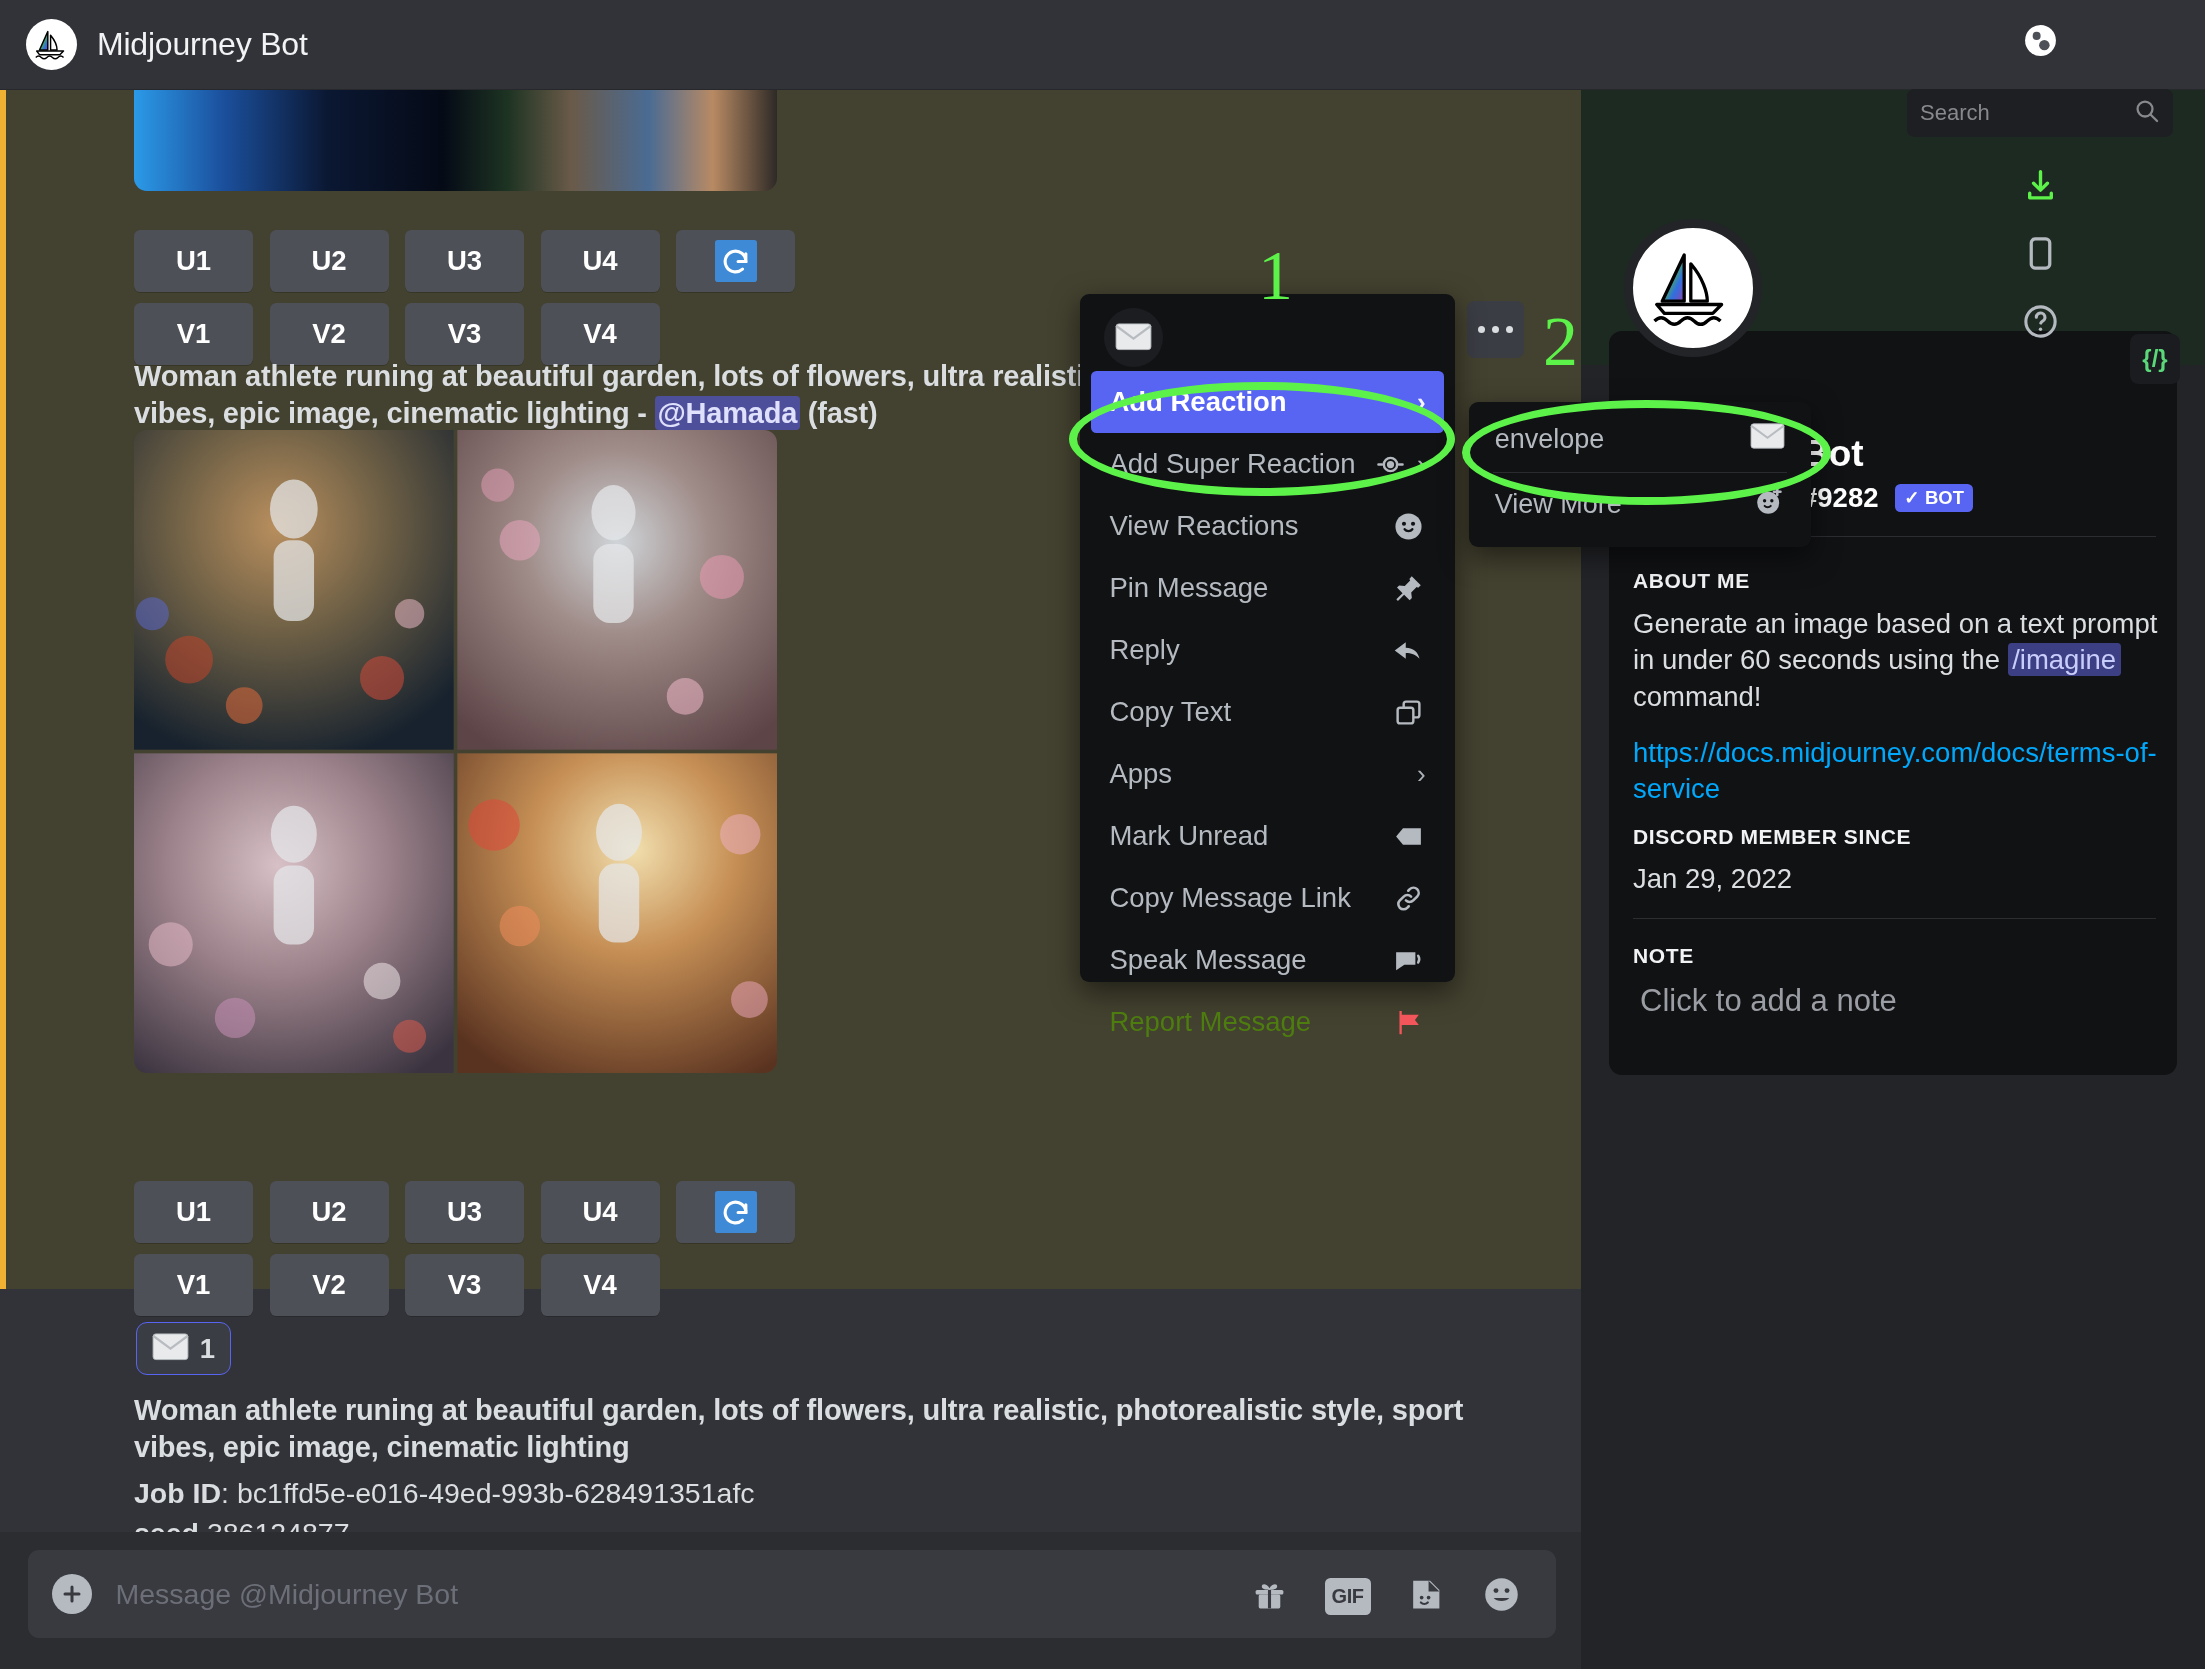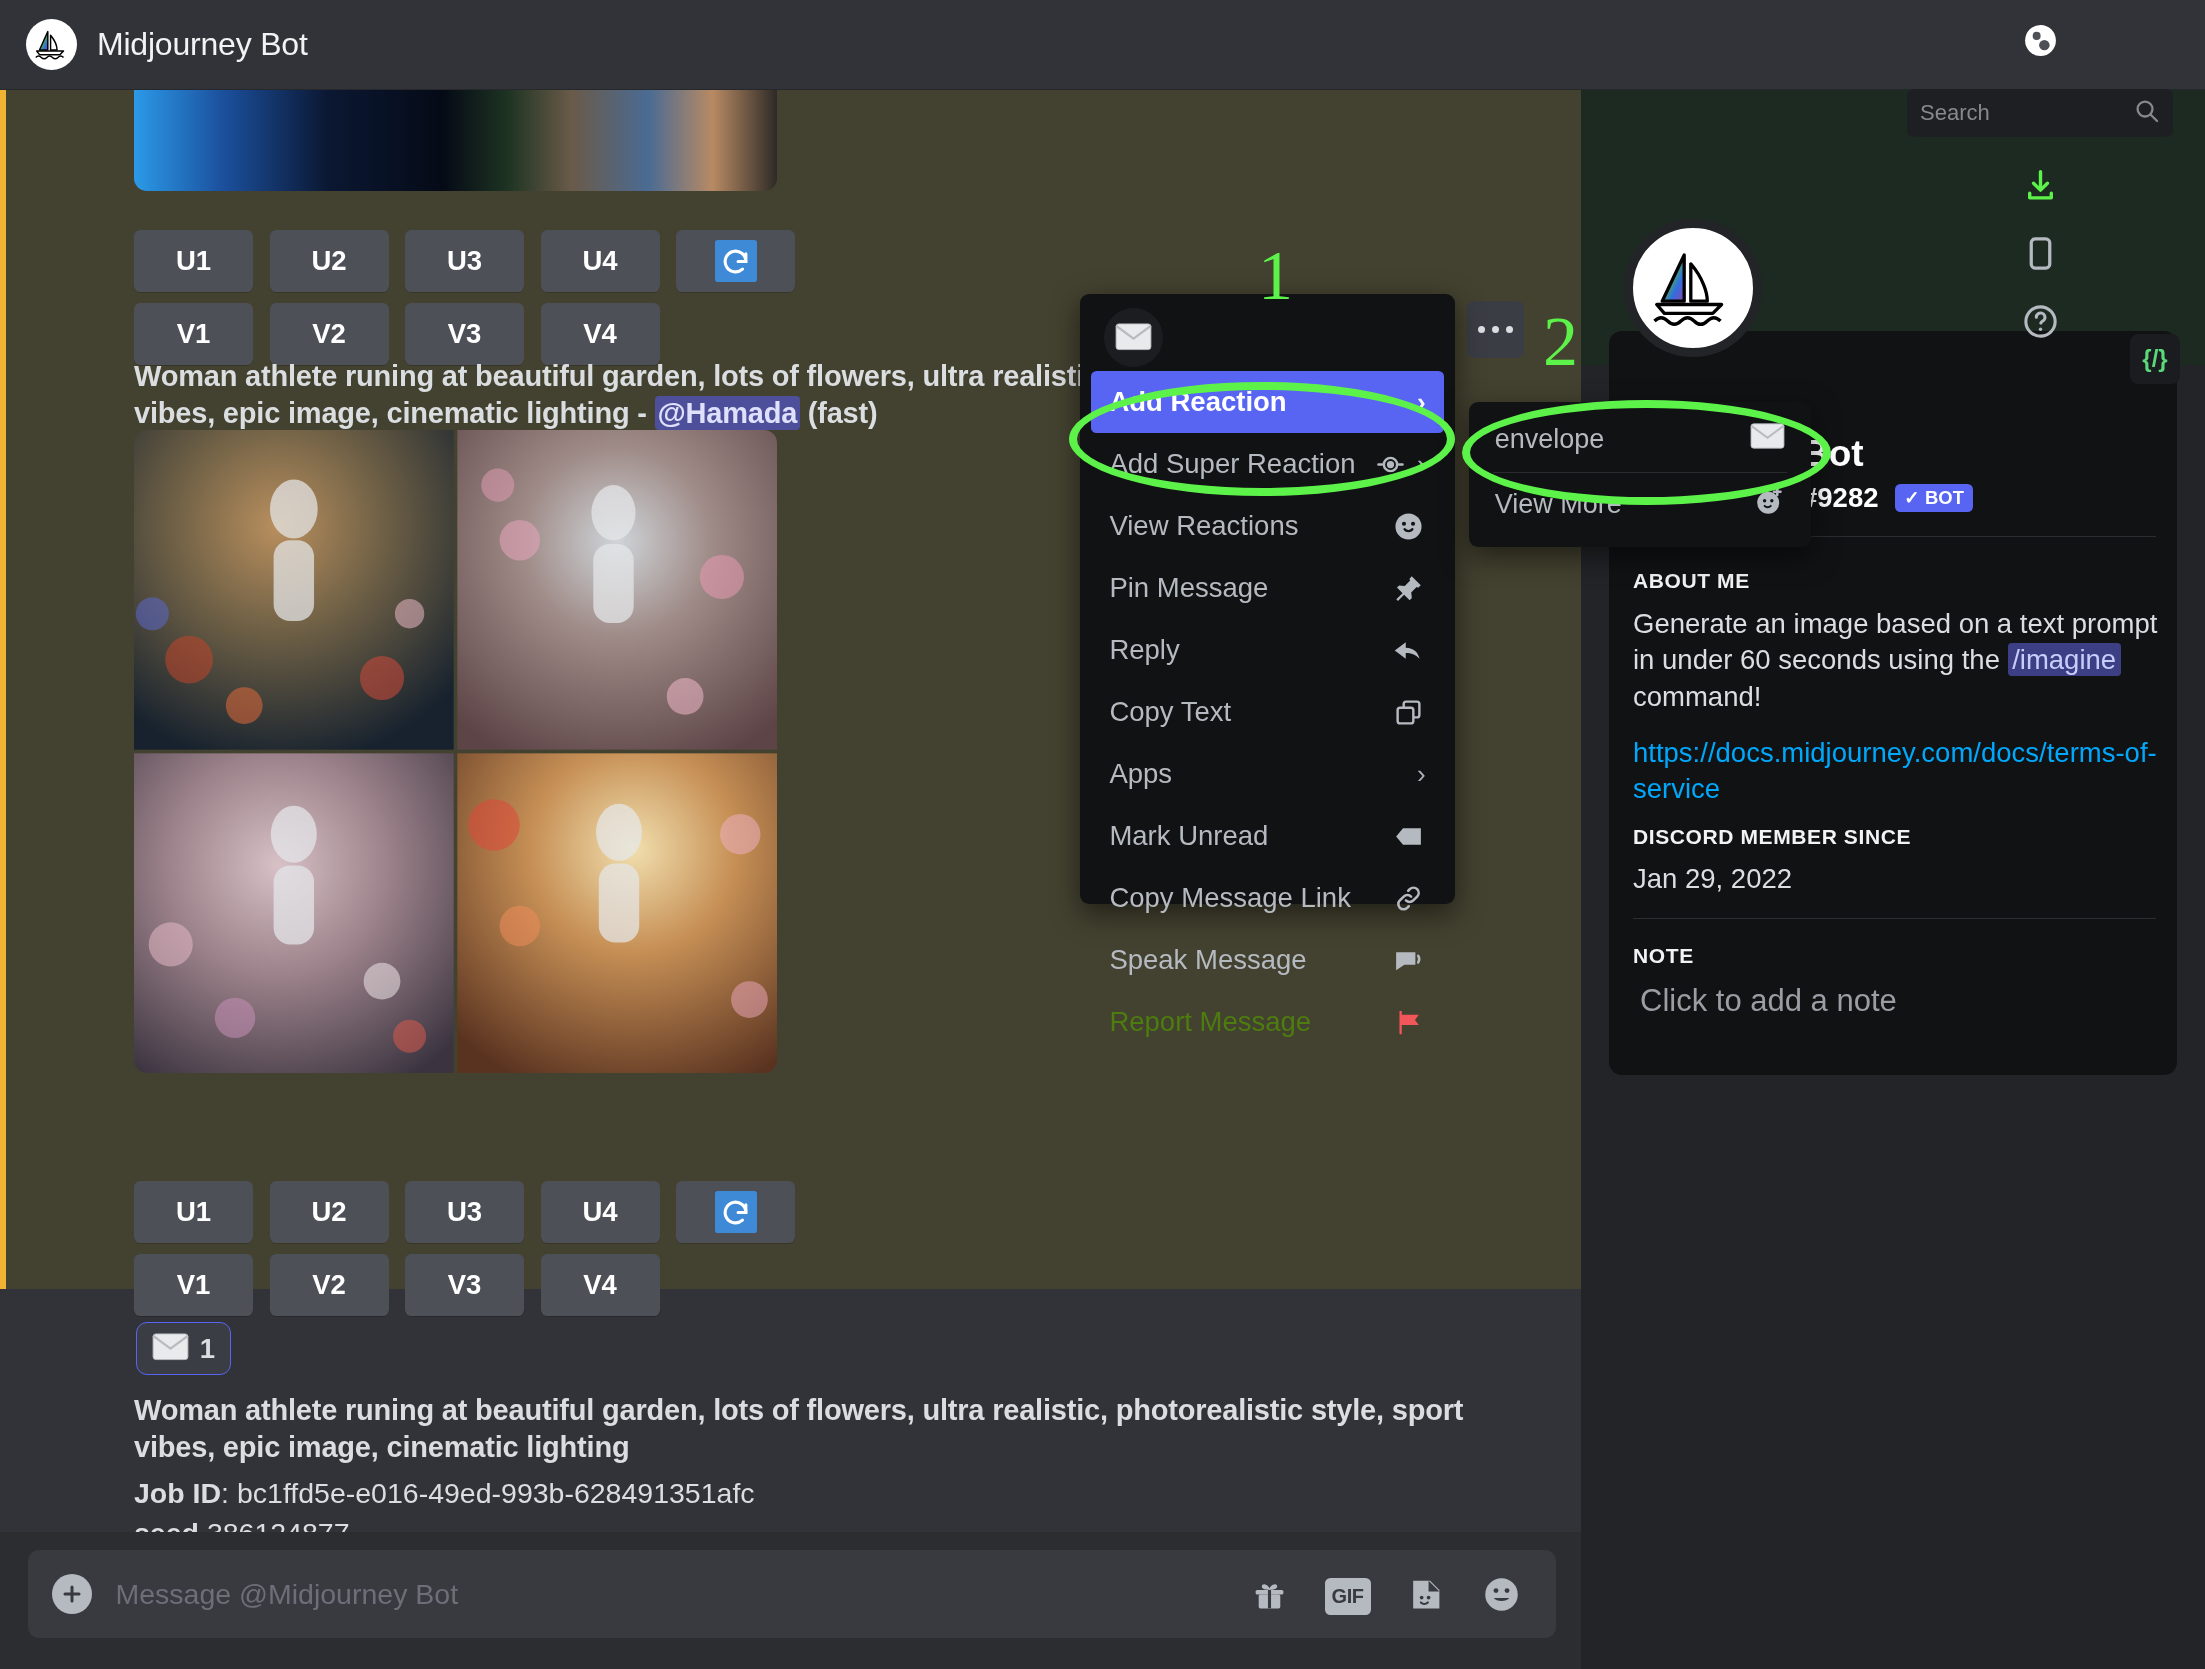--- a/index.html
+++ b/index.html
@@ -163,21 +163,21 @@
   }
   .pc-t {
     position:absolute; left:1633px; color:#dbdee1; font-size: 27.5px; line-height: 1.32;
     width: 528px;
   }
   .pc-link { color:#00a8fc; }
   .cmd-chip { background:#3c3f84; color:#c9cdfb; border-radius:3.7px; padding: 0.9px 4.6px; }
 
   
   .ctxmenu {
-    position: absolute; left: 1080px; top: 294px; width: 375px; height: 610px;
+    position: absolute; left: 1080px; top: 294px; width: 375px; height: 688px;
     background: #111214; border-radius: 9.2px; padding-top: 9.2px;
     box-shadow: 0 9.2px 27.5px rgba(0,0,0,.5); z-index: 20;
   }
   .ctx-emojirow { height: 68px; display:flex; align-items:center; padding-left: 24px; }
   .ctx-emoji-btn {
     width: 59px; height: 59px; border-radius: 50%; background: #1c1d20;
     display:flex; align-items:center; justify-content:center;
   }
   .ctx-item {
     height: 62px; margin: 0 11px; padding: 0 18.4px; border-radius: 5.5px;

